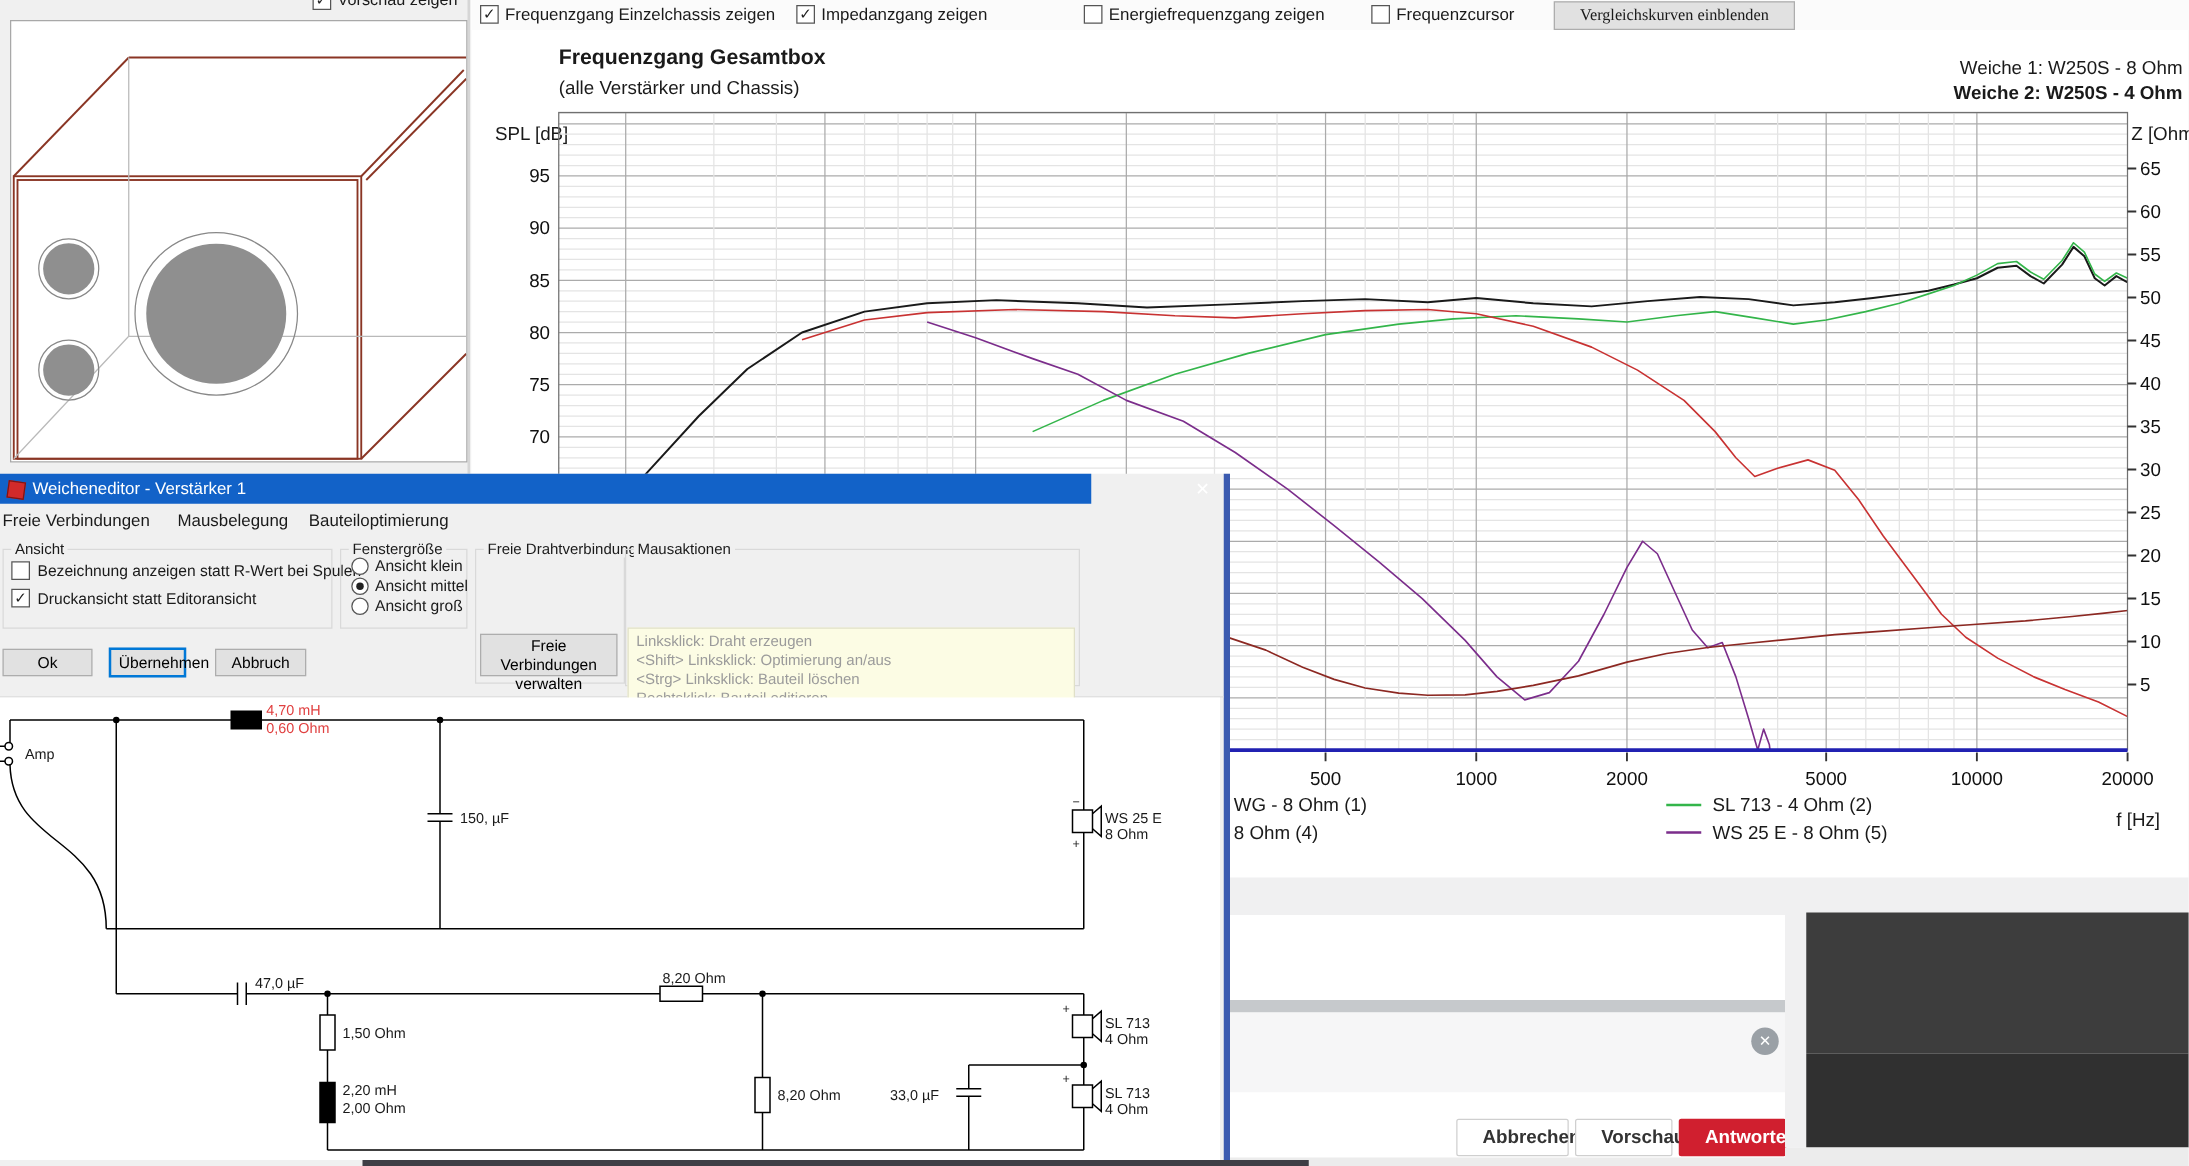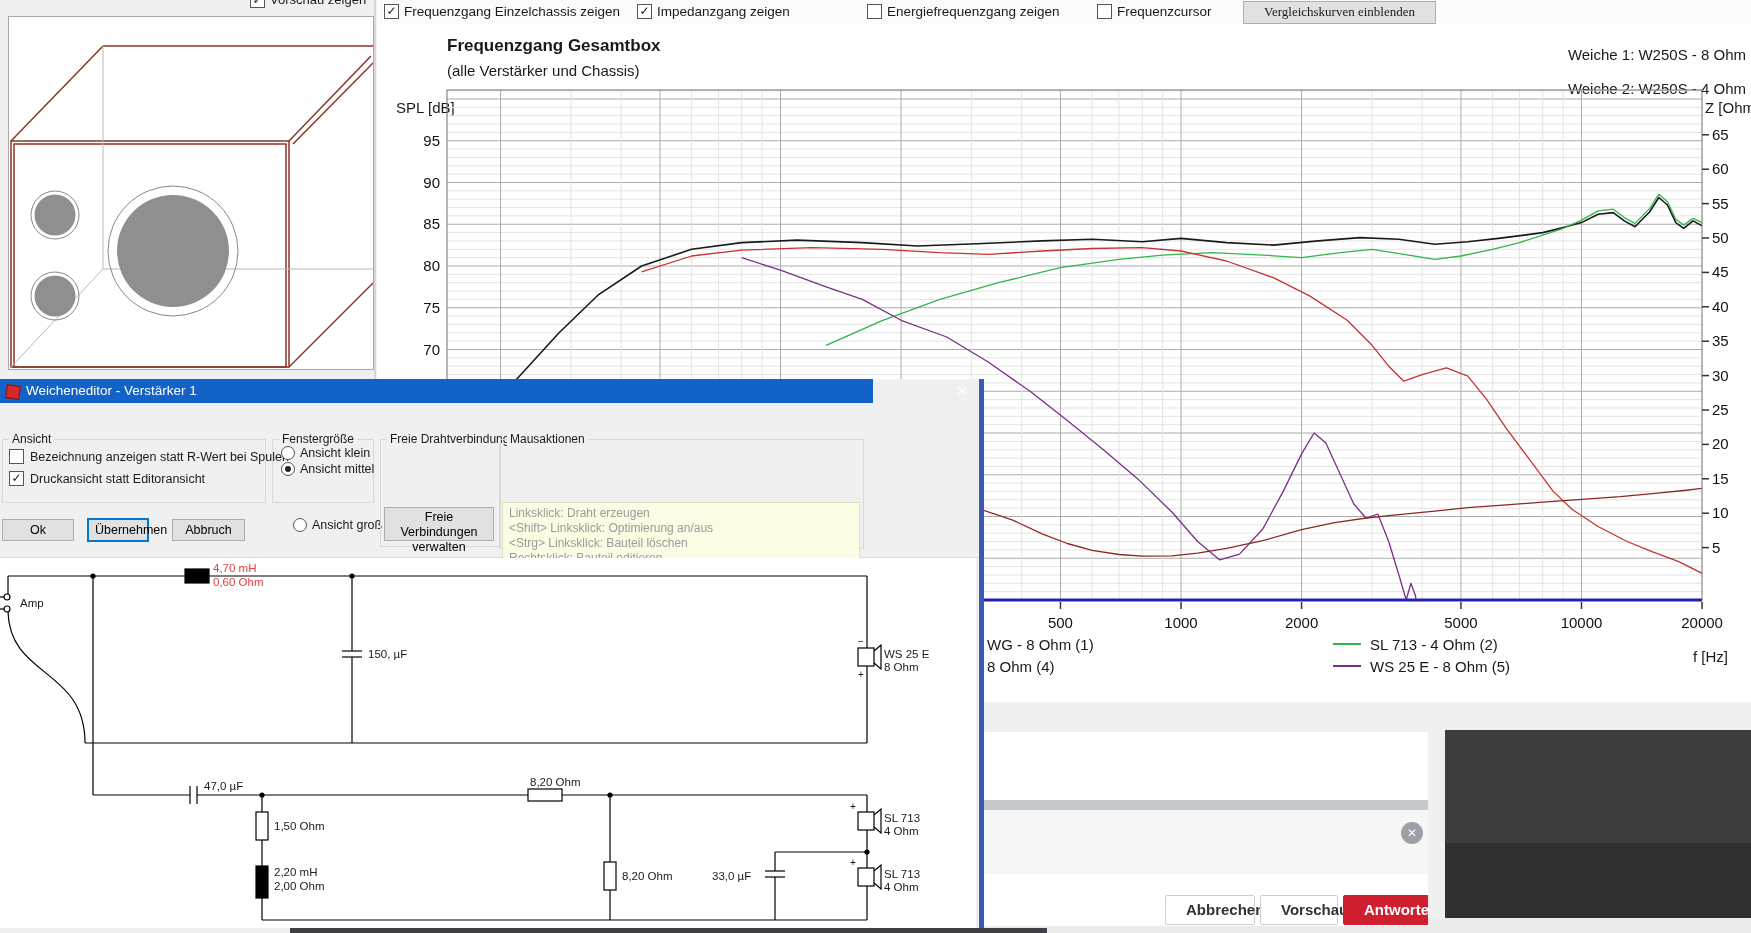--- a/index.html
+++ b/index.html
@@ -92,21 +92,21 @@
   <span class="cbx"></span><span>Energiefrequenzgang zeigen</span>
 </div>
 <div class="cb-item" style="left:1097px;">
   <span class="cbx"></span><span>Frequenzcursor</span>
 </div>
 <div class="abs" id="btn-vergleich">Vergleichskurven einblenden</div>
 
 <div class="abs" id="chart-title">Frequenzgang Gesamtbox</div>
 <div class="abs" id="chart-subtitle">(alle Verstärker und Chassis)</div>
 <div class="abs weiche-line" style="top:46px;">Weiche 1: W250S - 8 Ohm</div>
-<div class="abs weiche-line" style="top:80px;">Weiche 2: W250S - 4 Ohm</div>
+<div class="abs weiche-line" style="top:66px;font-weight:bold;">Weiche 2: W250S - 4 Ohm</div>
 <div class="abs" id="spl-label">SPL [dB]</div>
 <div class="abs" id="z-label">Z [Ohm]</div>
 <div class="abs" id="fhz-label">f [Hz]</div>
 
 <svg class="abs" id="chart-svg" width="1751" height="933">
     <defs>
       <clipPath id="plotclip">
         <rect x="447" y="90" width="1255" height="510"></rect>
       </clipPath>
     </defs>
@@ -319,41 +319,46 @@
   <span class="cbx">✓</span>
   <span class="lbl cbx-none" style="position:absolute;left:22px;top:-8px;">Vorschau zeigen</span>
 </div>
 
 <div class="abs" id="dialog">
   <div class="abs" id="dlg-titlebar">
     <div id="dlg-icon"></div>
     <div id="dlg-title">Weicheneditor - Verstärker 1</div>
     <div id="dlg-close">✕</div>
   </div>
+  <div class="abs" id="dlg-menubar">
+    <div class="menu-item" style="left:2px;">Freie Verbindungen</div>
+    <div class="menu-item" style="left:142px;">Mausbelegung</div>
+    <div class="menu-item" style="left:247px;">Bauteiloptimierung</div>
+  </div>
   <div class="abs" id="dlg-options">
 
     <div class="groupbox" style="left:2px;top:8px;width:262px;height:62px;">
       <span class="group-label">Ansicht</span>
       <div class="dlg-cb-row" style="left:6px;top:10px;">
         <span class="cbx"></span><span>Bezeichnung anzeigen statt R-Wert bei Spulen</span>
       </div>
       <div class="dlg-cb-row" style="left:6px;top:32px;">
         <span class="cbx">✓</span><span>Druckansicht statt Editoransicht</span>
       </div>
     </div>
 
     <div class="groupbox" style="left:272px;top:8px;width:100px;height:62px;">
       <span class="group-label">Fenstergröße</span>
       <div class="dlg-cb-row" style="left:8px;top:6px;">
         <span class="radio"></span><span>Ansicht klein</span>
       </div>
       <div class="dlg-cb-row" style="left:8px;top:22px;">
         <span class="radio sel"></span><span>Ansicht mittel</span>
       </div>
-      <div class="dlg-cb-row" style="left:20px;top:38px;margin-top:40px;">
+      <div class="dlg-cb-row" style="left:8px;top:38px;">
         <span class="radio"></span><span>Ansicht groß</span>
       </div>
     </div>
 
     <div class="groupbox" style="left:380px;top:8px;width:118px;height:106px;">
       <span class="group-label">Freie Drahtverbindunge</span>
     </div>
     <button class="dlg-btn" id="btn-freieverb">Freie Verbindungen verwalten</button>
 
     <div class="groupbox" style="left:500px;top:8px;width:362px;height:108px;">

